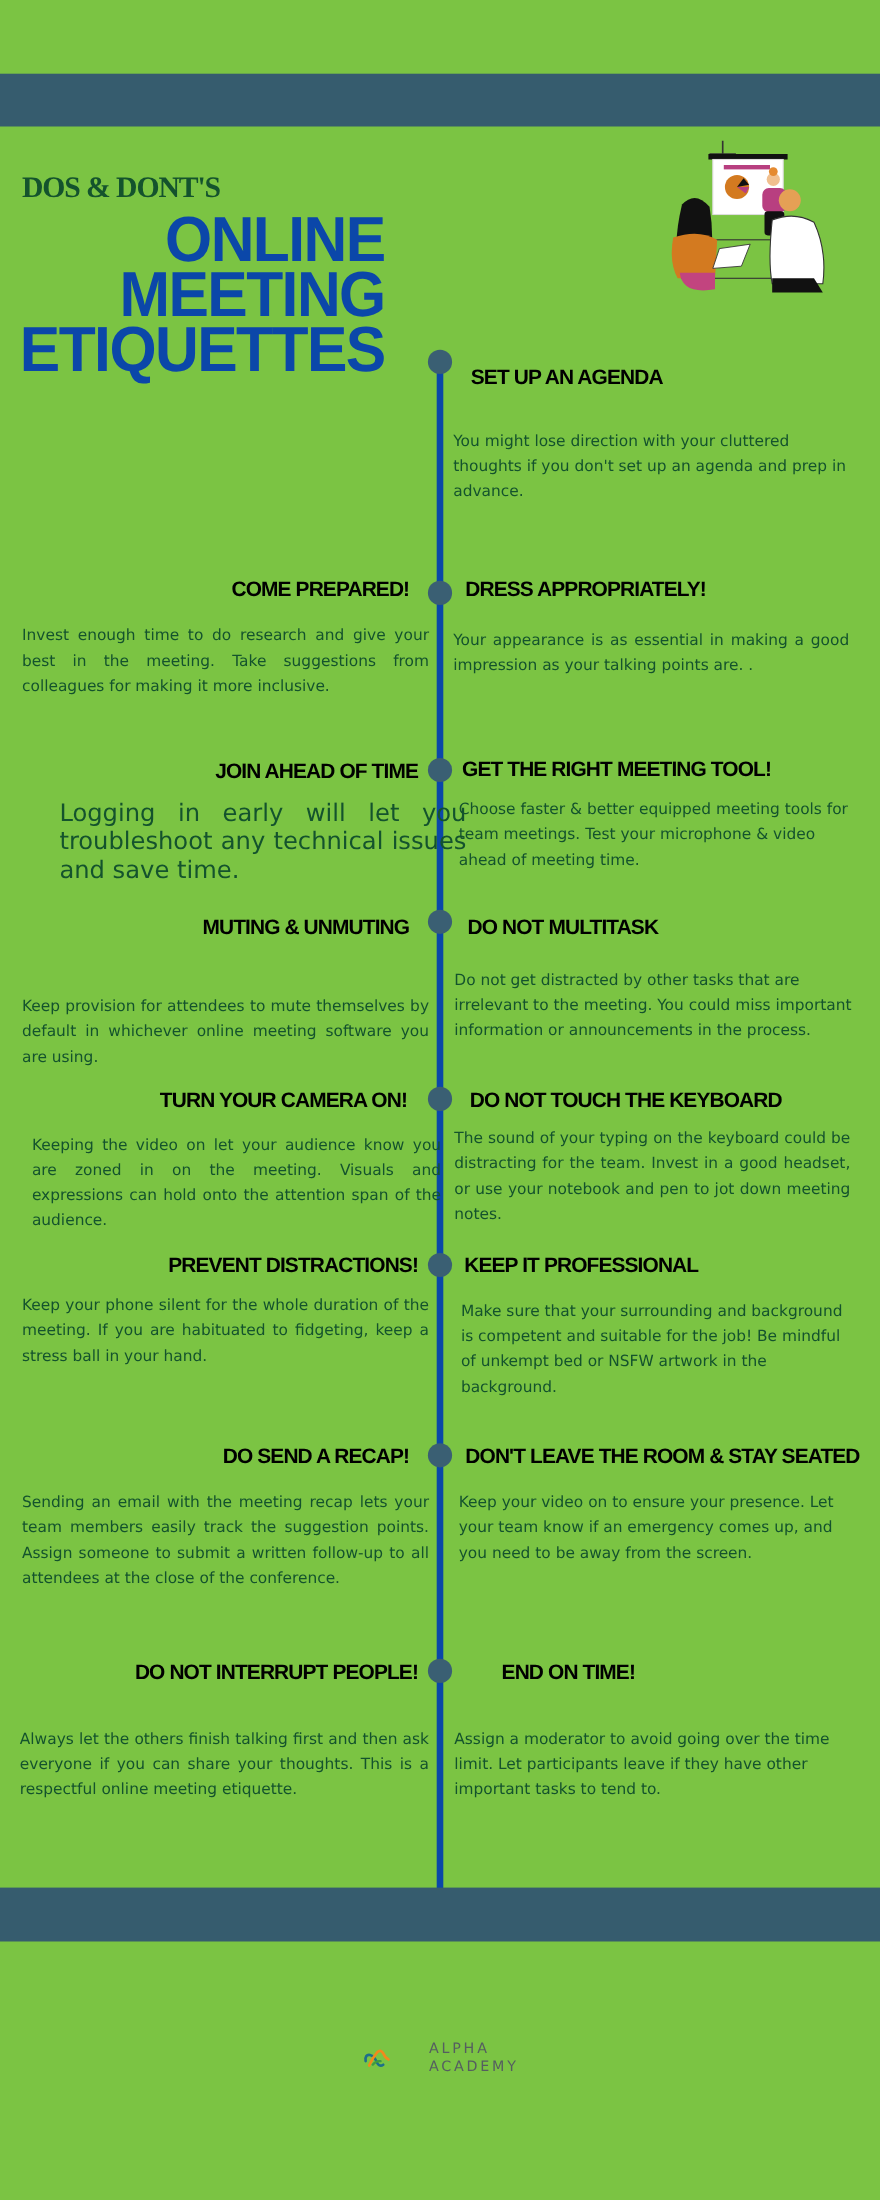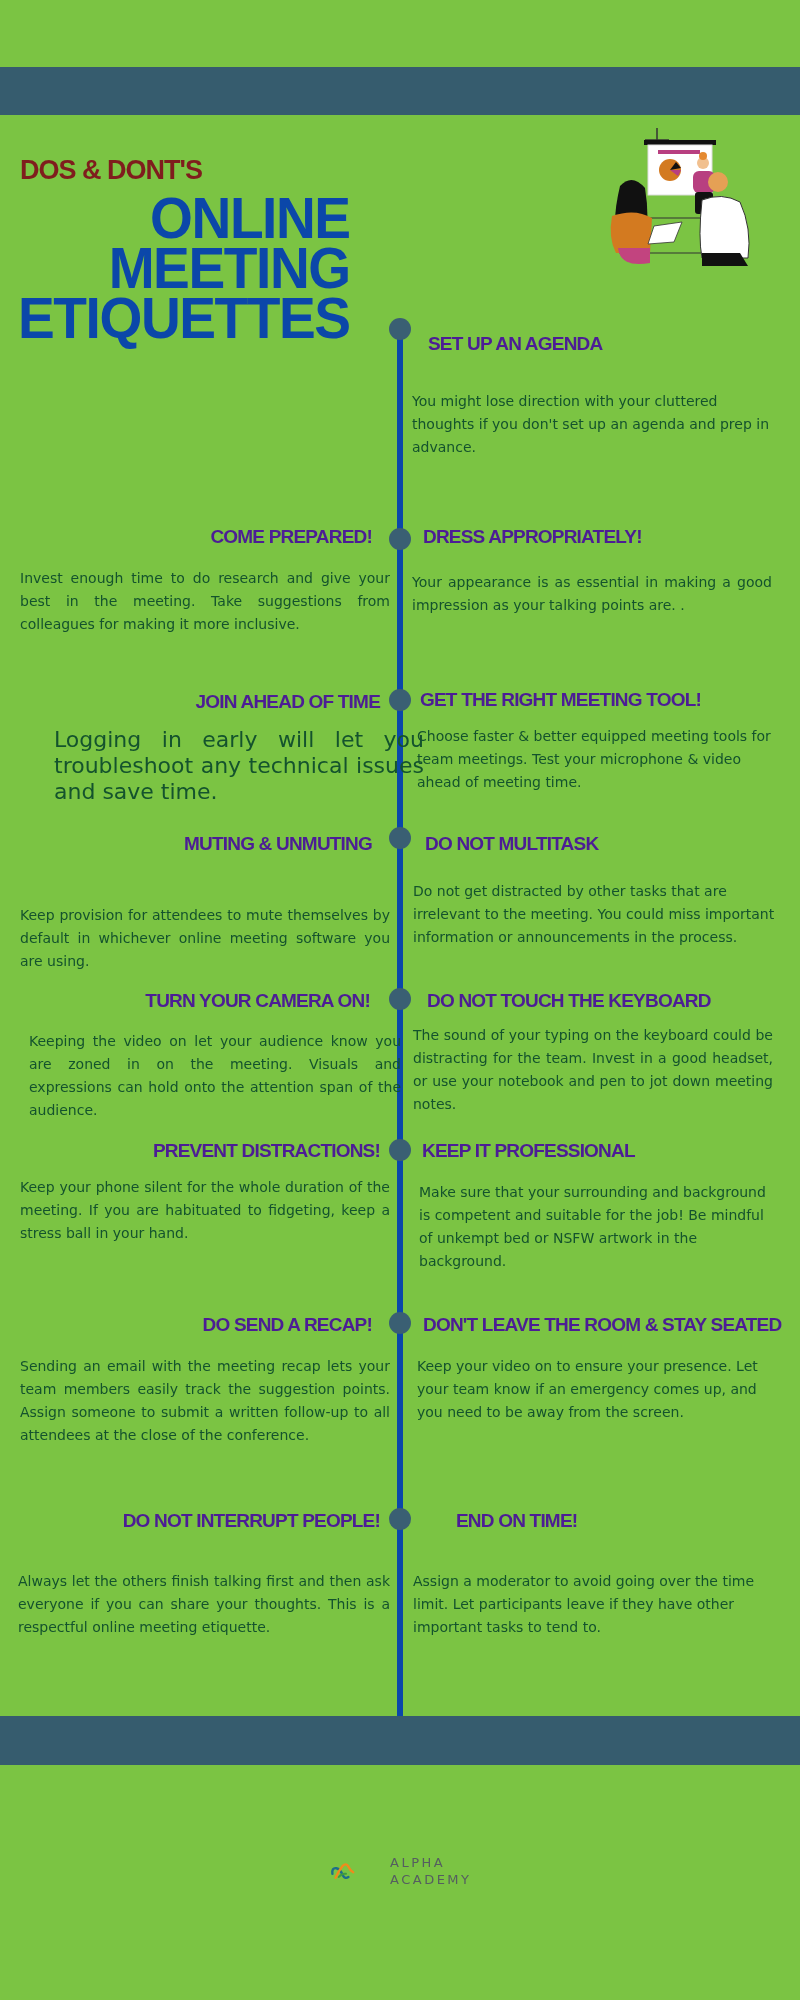--- a/index.html
+++ b/index.html
@@ -8,22 +8,22 @@
     background: #7bc443;
     font-family: "DejaVu Sans", sans-serif;
     color: #3a5a6e;
   }
   .band { position: absolute; left: 0; width: 800px; background: #365c6e; }
   .band-top { top: 67px; height: 48px; }
   .band-bottom { top: 1716px; height: 49px; }
 
   .subtitle {
     position: absolute; left: 20px; top: 155px;
-    font-family: Liberation Sans, sans-serif; font-weight: bold;
-    font-size: 27px; letter-spacing: -1px; color: #7f1d1d;
+    font-family: Liberation Serif, serif; font-weight: bold;
+    font-size: 27px; letter-spacing: -1px; color: #14532d;
   }
   .title {
     position: absolute; left: 18px; top: 193px;
     font-family: "Liberation Sans", sans-serif; font-weight: bold;
     font-size: 58px; line-height: 50px; letter-spacing: -1.5px; color: #0b47a9; text-align: right;
   }
   .title div { transform: scaleX(0.95); transform-origin: left; }
 
   .illustration { position: absolute; left: 590px; top: 118px; width: 170px; height: 150px; }
 
@@ -31,21 +31,21 @@
     position: absolute; left: 397px; top: 328px; width: 6px; height: 1390px; background: #0b47a9;
   }
   .dot {
     position: absolute; width: 22px; height: 22px; border-radius: 50%; background: #3a5f73;
     left: 389px;
   }
 
   .head {
     position: absolute;
     font-family: "Liberation Sans", sans-serif; font-weight: bold;
-    font-size: 19px; letter-spacing: -0.8px; color: #4c1d95; white-space: nowrap;
+    font-size: 19px; letter-spacing: -0.8px; color: #000000; white-space: nowrap;
   }
   .head.left { right: 428px; text-align: center; }
   .head.right { left: 422px; }
 
   .body {
     position: absolute; font-family: "DejaVu Sans", sans-serif;
     font-size: 14px; line-height: 23px; color: #14532d;
   }
   .body.left { left: 20px; width: 370px; text-align: justify; }
   .body.right { left: 412px; width: 362px; }

